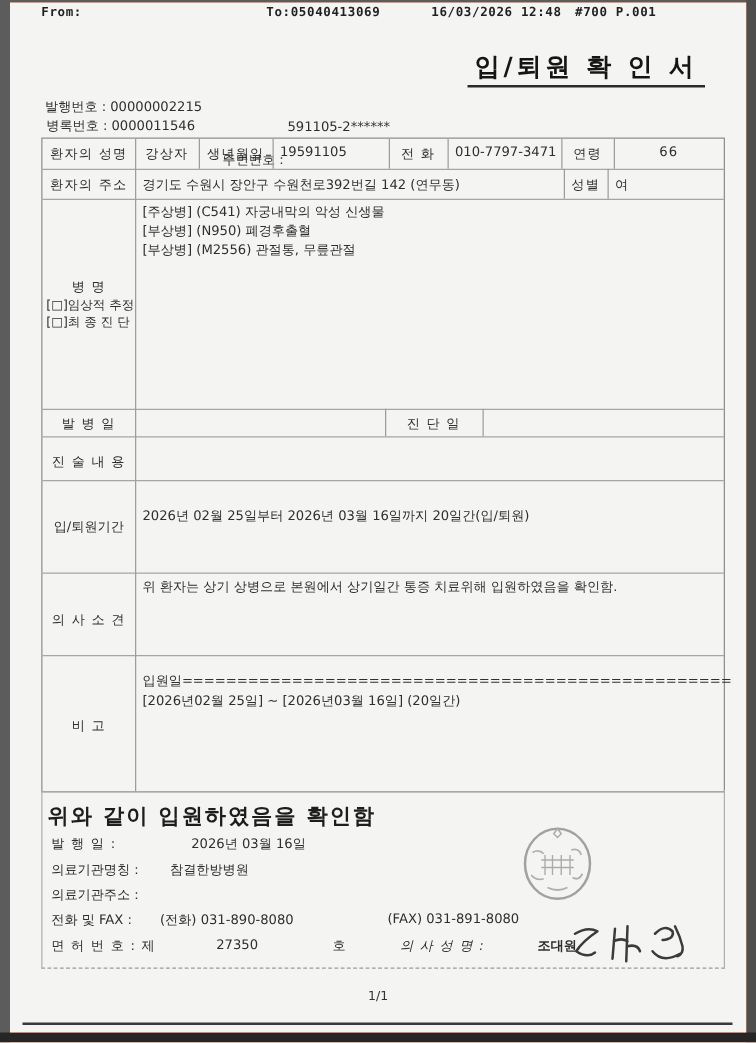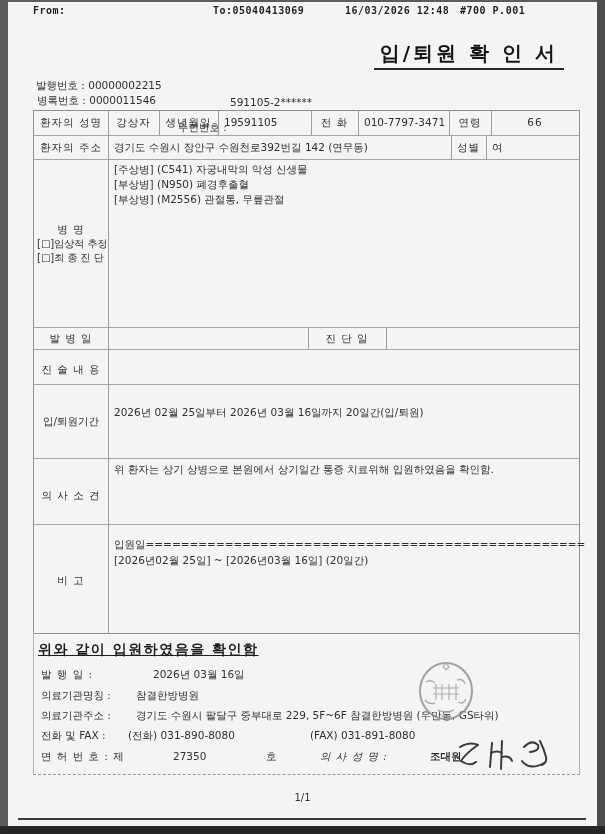--- a/index.html
+++ b/index.html
@@ -10,21 +10,21 @@
   .faxhdr{font-family:"DejaVu Sans Mono","Liberation Mono",monospace;font-weight:bold;font-size:10px;color:#1f1f1f;letter-spacing:.5px;}
   .title{font-size:20px;font-weight:bold;letter-spacing:3px;color:#151515;border-bottom:2px solid #2a2a2a;padding:0 6px 3px 6px;}
   .meta{font-size:10.5px;color:#2e2e2e;}
   .cell{position:absolute;font-size:10.5px;color:#2e2e2e;white-space:nowrap;overflow:hidden;}
   .lbl{text-align:center;letter-spacing:1px;}
   .vl{position:absolute;width:1px;background:#9d9d9d;}
   .hl{position:absolute;height:1px;background:#a5a5a5;}
   .tbox{position:absolute;border:1px solid #8f8f8f;}
   .bbox{position:absolute;border-left:1px solid #b0b0b0;border-right:1px solid #b0b0b0;border-bottom:1px dashed #9a9a9a;}
   .foot{font-size:10.5px;color:#2e2e2e;}
-  .confirm{font-size:14px;font-weight:bold;letter-spacing:1.5px;color:#1d1d1d;text-decoration:underline;}
+  .confirm{font-size:17px;font-weight:bold;letter-spacing:1.5px;color:#1d1d1d;}
   .pageno{font-size:10px;color:#333;}
   .botline{position:absolute;height:2px;background:#3a3a3a;}
   .stamp{position:absolute;opacity:.8;}
   .sig{position:absolute;}
   .frame{position:absolute;background:#5c5c5c;}
 </style>
 </head>
 <body>
 
 <div class="screen">
@@ -116,21 +116,20 @@
 
     <div class="abs confirm" style="left:30px;top:639px;">위와 같이 입원하였음을 확인함</div>
 
     <div class="abs foot" style="left:33px;top:666px;letter-spacing:1px;">발    행    일 :</div>
     <div class="abs foot" style="left:145px;top:666px;">2026년 03월 16일</div>
 
     <div class="abs foot" style="left:33px;top:687px;">의료기관명칭 :</div>
     <div class="abs foot" style="left:128px;top:687px;">참결한방병원</div>
 
     <div class="abs foot" style="left:33px;top:707px;">의료기관주소 :</div>
-    <div class="abs foot" style="left:128px;top:707px;">경기도 수원시 팔달구 중부대로 229, 5F~6F 참결한방병원 (우만동, GS타워)</div>
 
     <div class="abs foot" style="left:33px;top:727px;">전화 및 FAX :</div>
     <div class="abs foot" style="left:120px;top:727px;">(전화) 031-890-8080</div>
     <div class="abs foot" style="left:302px;top:727px;">(FAX)  031-891-8080</div>
 
     <div class="abs foot" style="left:33px;top:748px;letter-spacing:1px;">면 허 번 호 : 제</div>
     <div class="abs foot" style="left:165px;top:748px;">27350</div>
     <div class="abs foot" style="left:258px;top:748px;">호</div>
     <div class="abs foot" style="left:312px;top:748px;letter-spacing:1px;font-style:italic;">의 사 성 명 :</div>
     <div class="abs foot" style="left:422px;top:748px;font-weight:bold;">조대원</div>

